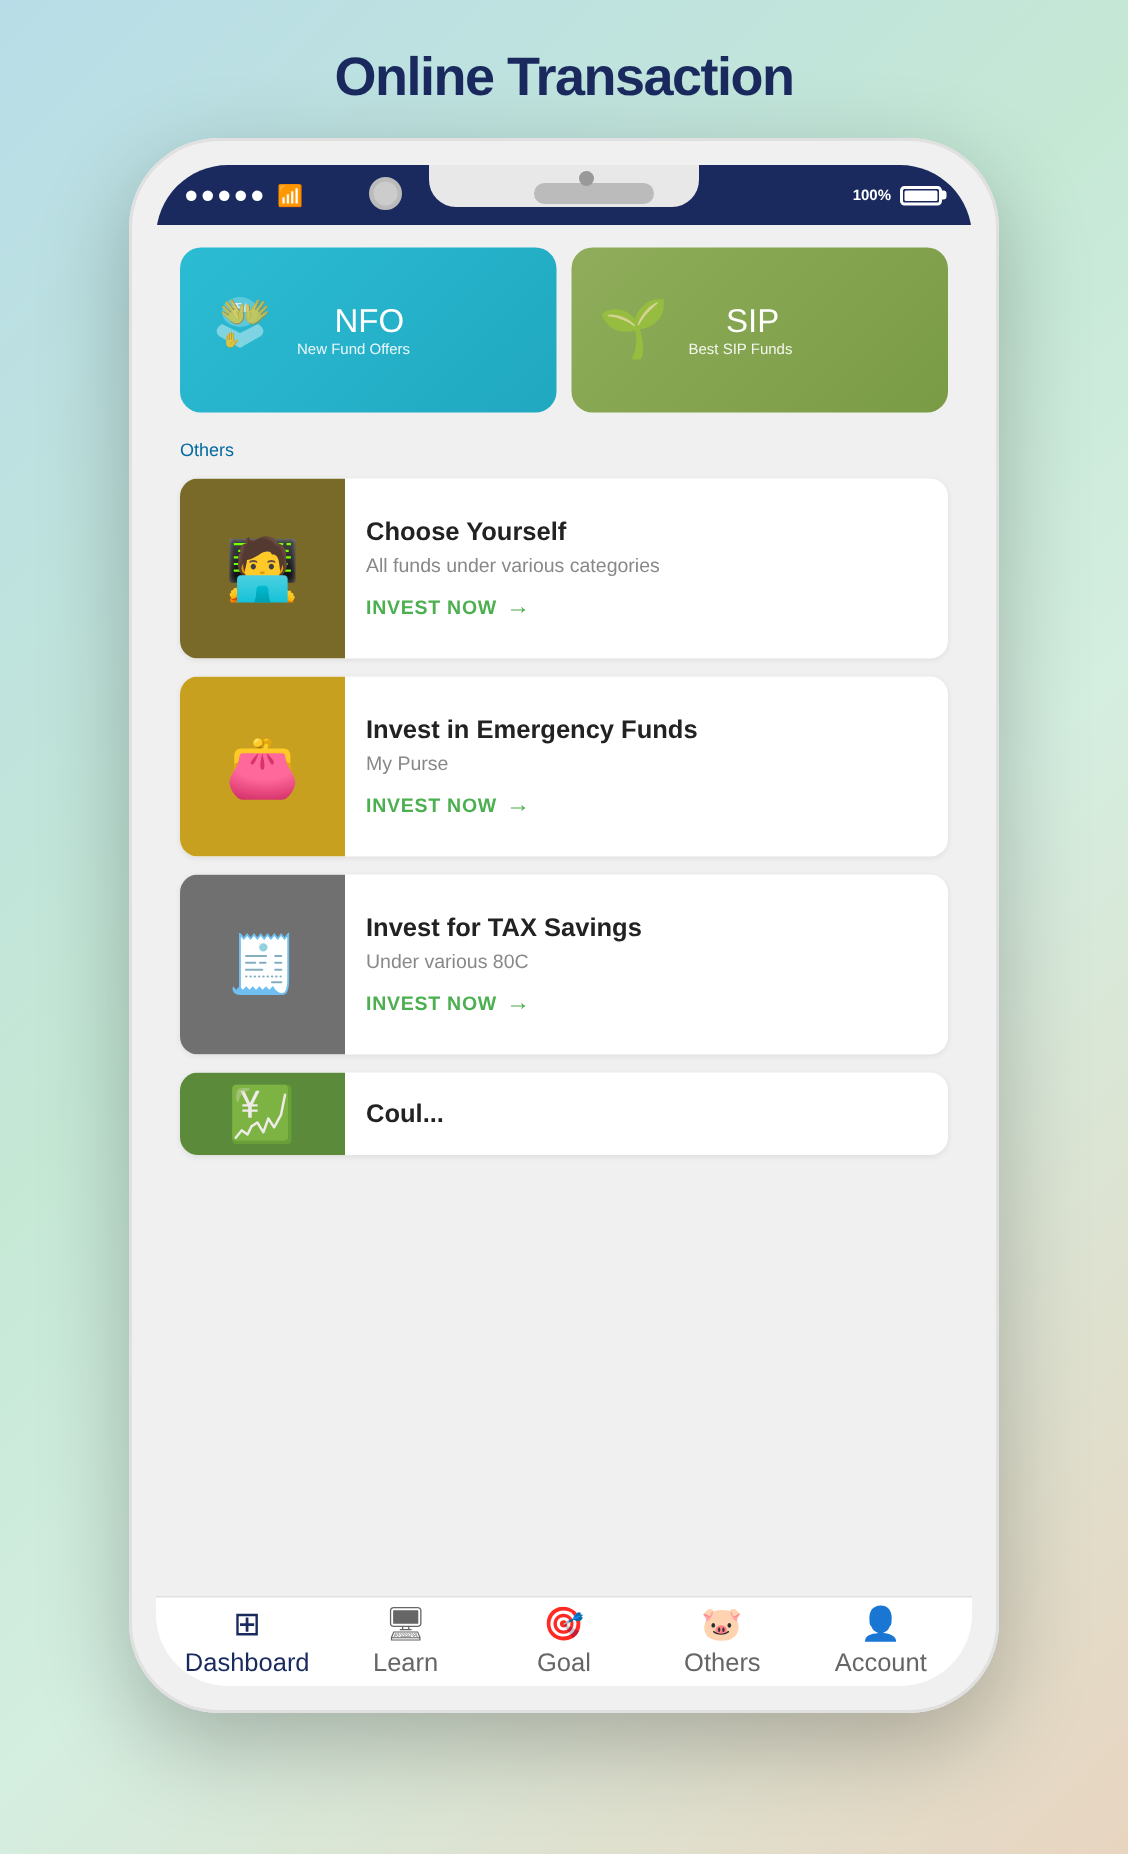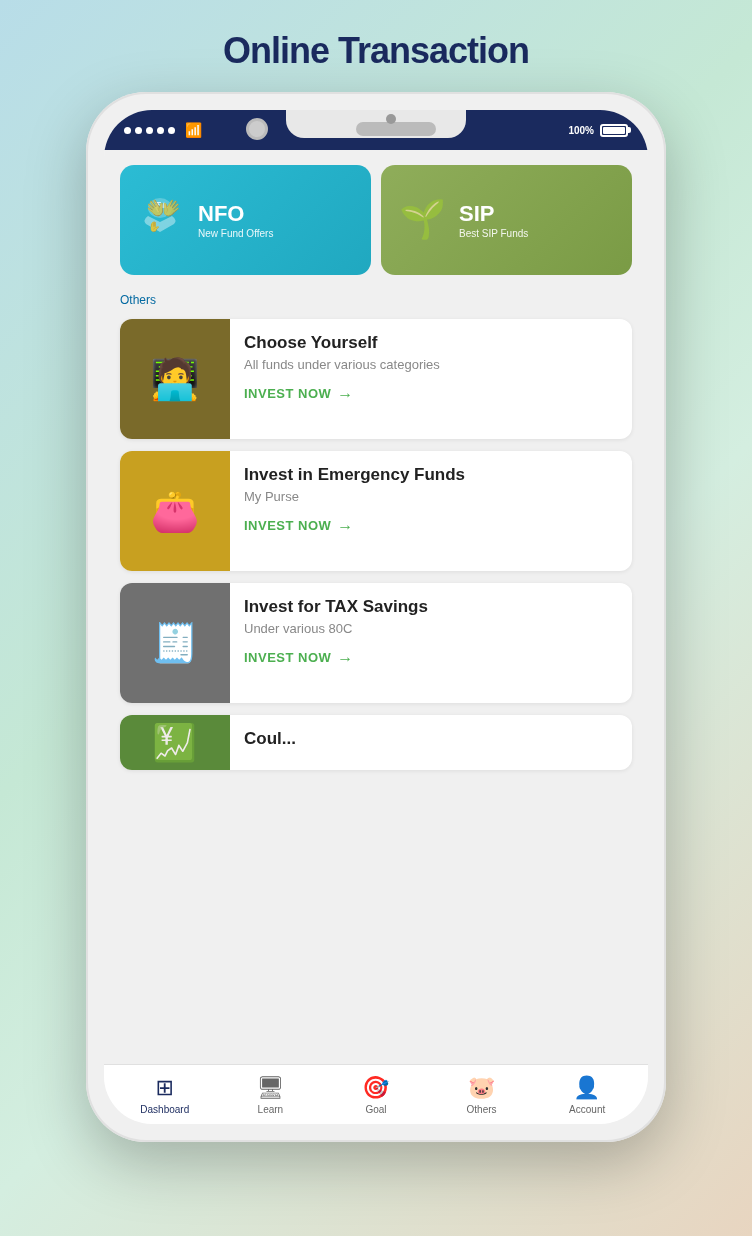--- a/index.html
+++ b/index.html
@@ -207,22 +207,23 @@
 
     .card-icon {
       width: 52px;
       height: 52px;
       opacity: 0.9;
       flex-shrink: 0;
     }
 
     .card-text-title {
       font-size: 22px;
-      font-weight: 700;
+      font-weight: 400;
       line-height: 1.2;
+      margin-left: 25px;
     }
 
     .card-text-sub {
       font-size: 10px;
       opacity: 0.9;
     }
 
     
     .section-label {
       font-size: 12px;
@@ -252,20 +253,21 @@
 
     .img-choose { background: #7a6a2a; }
     .img-emergency { background: #c8a020; }
     .img-tax { background: #707070; }
     .img-coul { background: #5a8a3a; }
 
     .list-item-content {
       padding: 14px 14px;
       display: flex;
       flex-direction: column;
+      justify-content: center;
       gap: 4px;
     }
 
     .list-item-title {
       font-size: 17px;
       font-weight: 600;
       color: #222;
     }
 
     .list-item-sub {
@@ -310,21 +312,21 @@
       gap: 3px;
       flex: 1;
     }
 
     .nav-icon {
       font-size: 22px;
       color: #666;
     }
 
     .nav-label {
-      font-size: 10px;
+      font-size: 17px;
       color: #666;
     }
 
     .nav-item.active .nav-icon,
     .nav-item.active .nav-label {
       color: #1a2a5e;
     }
 
     
     .partial-card {

